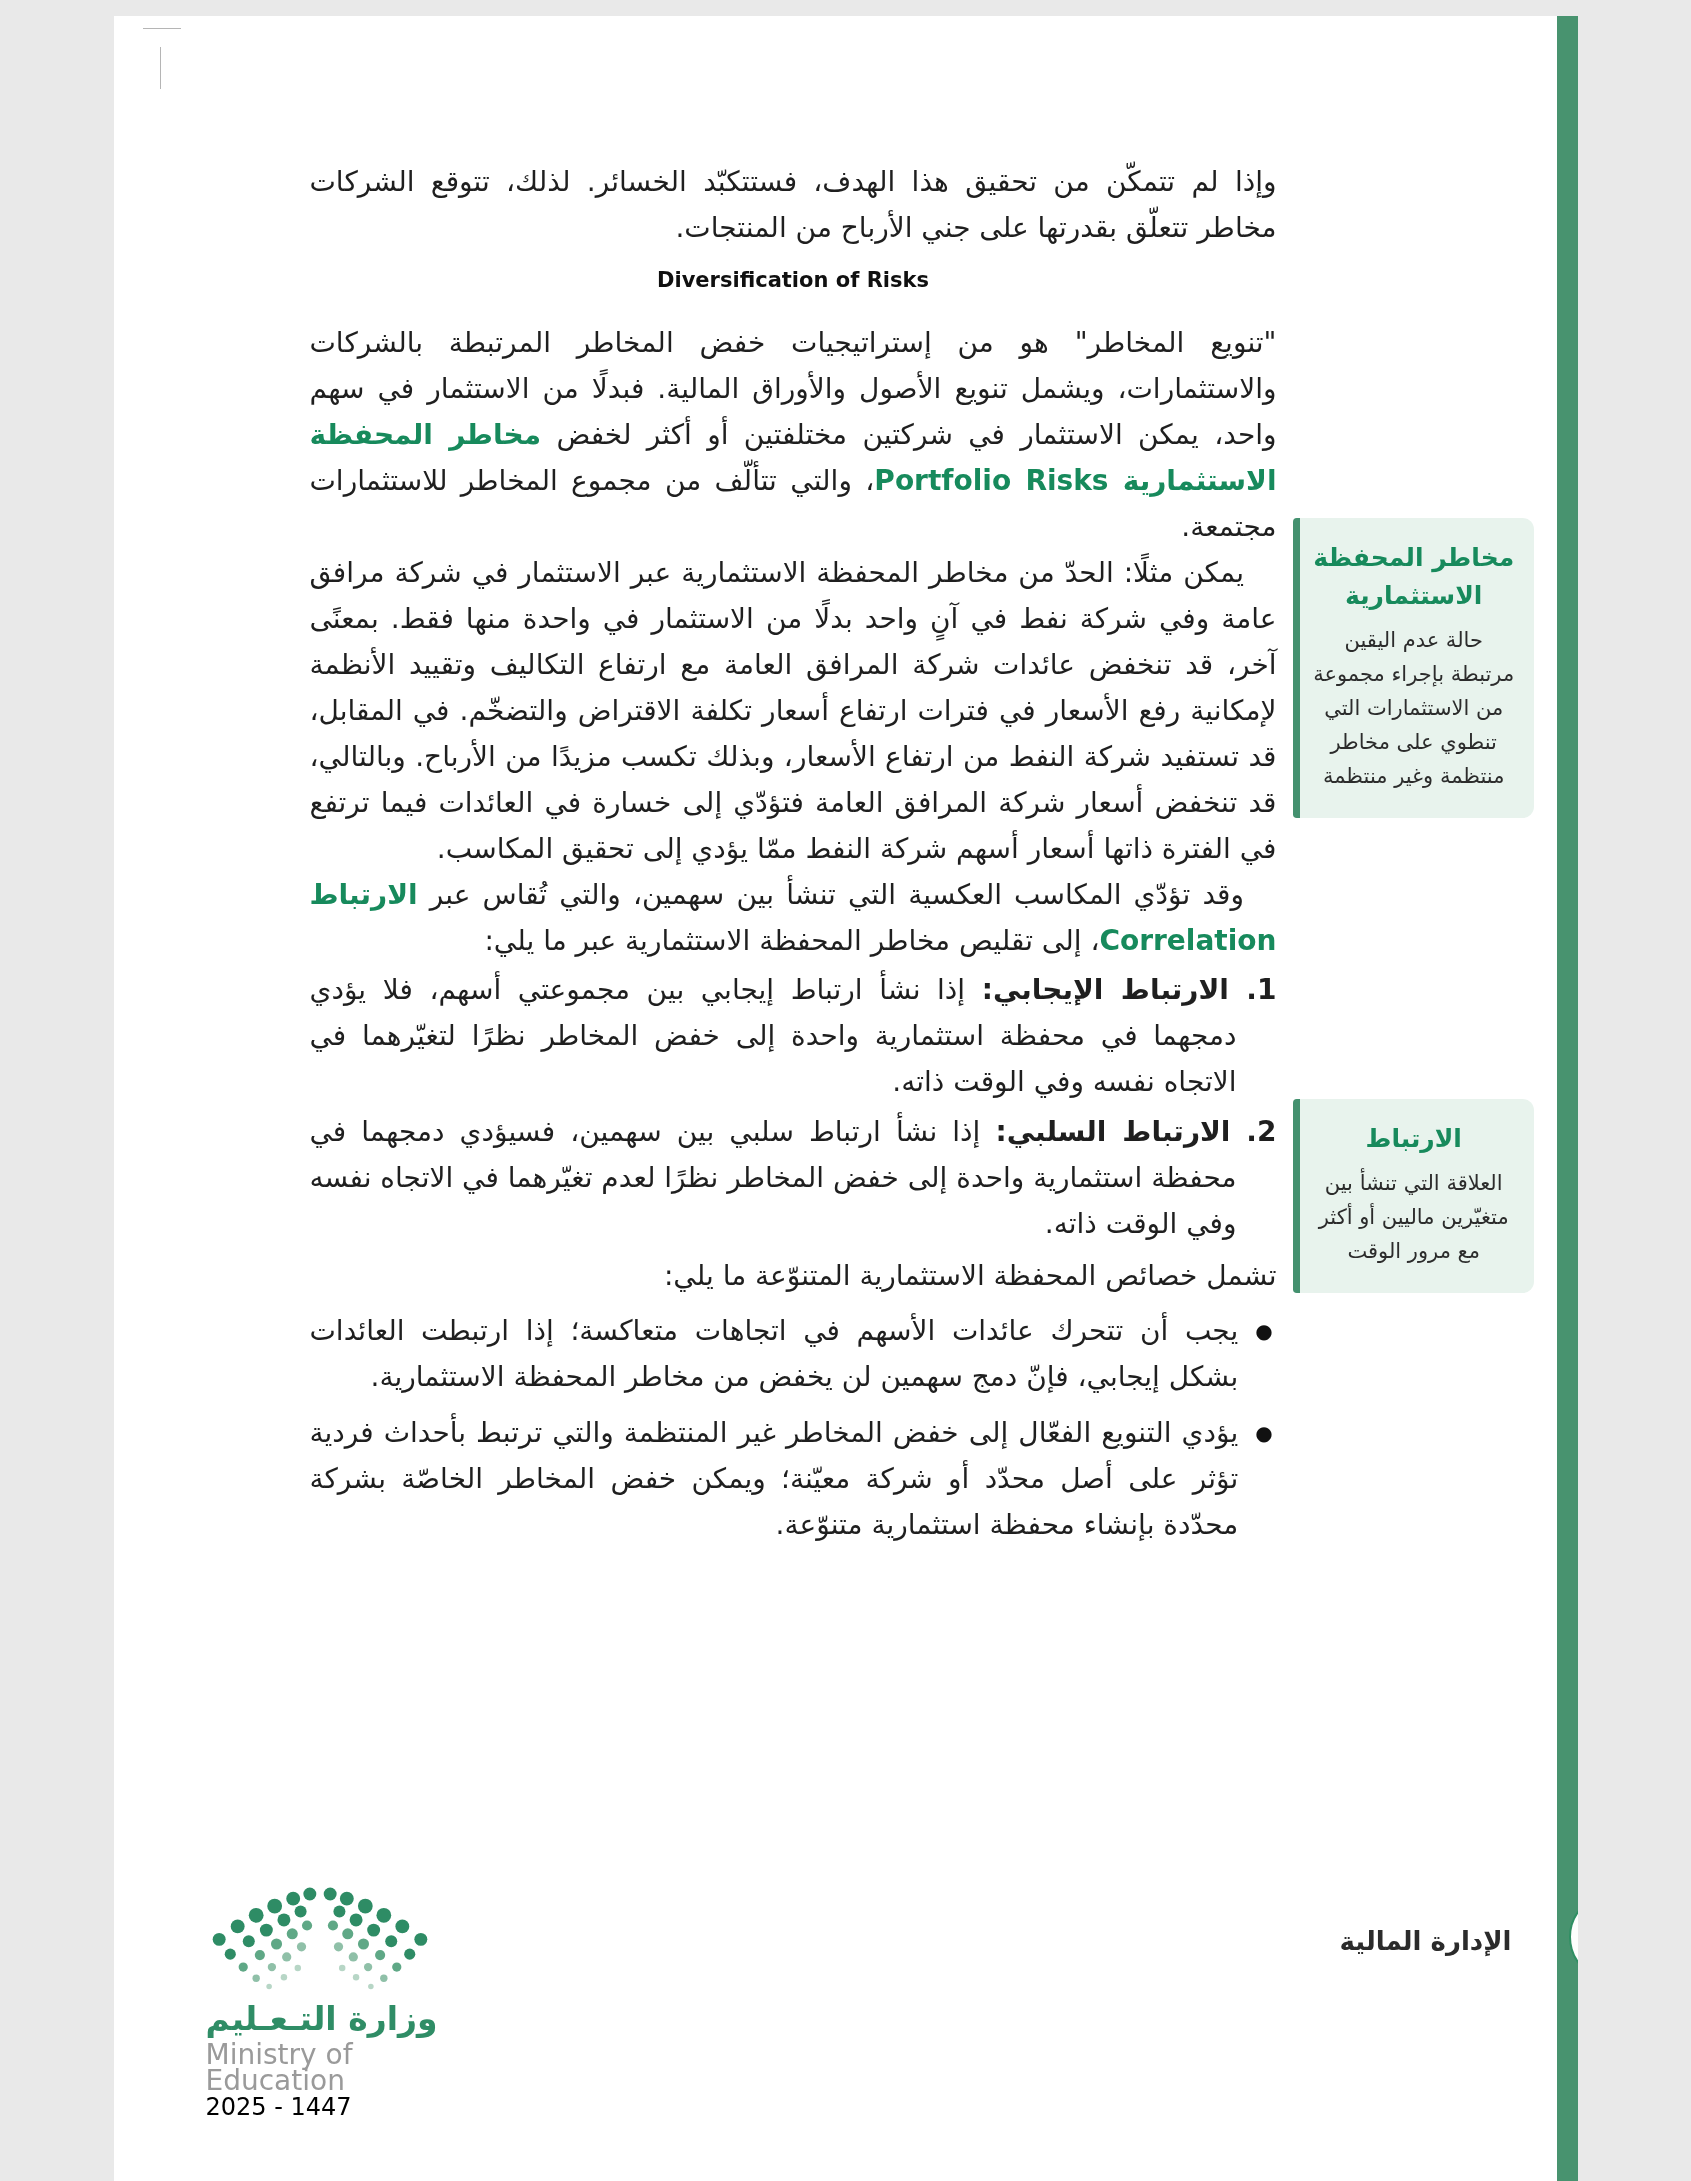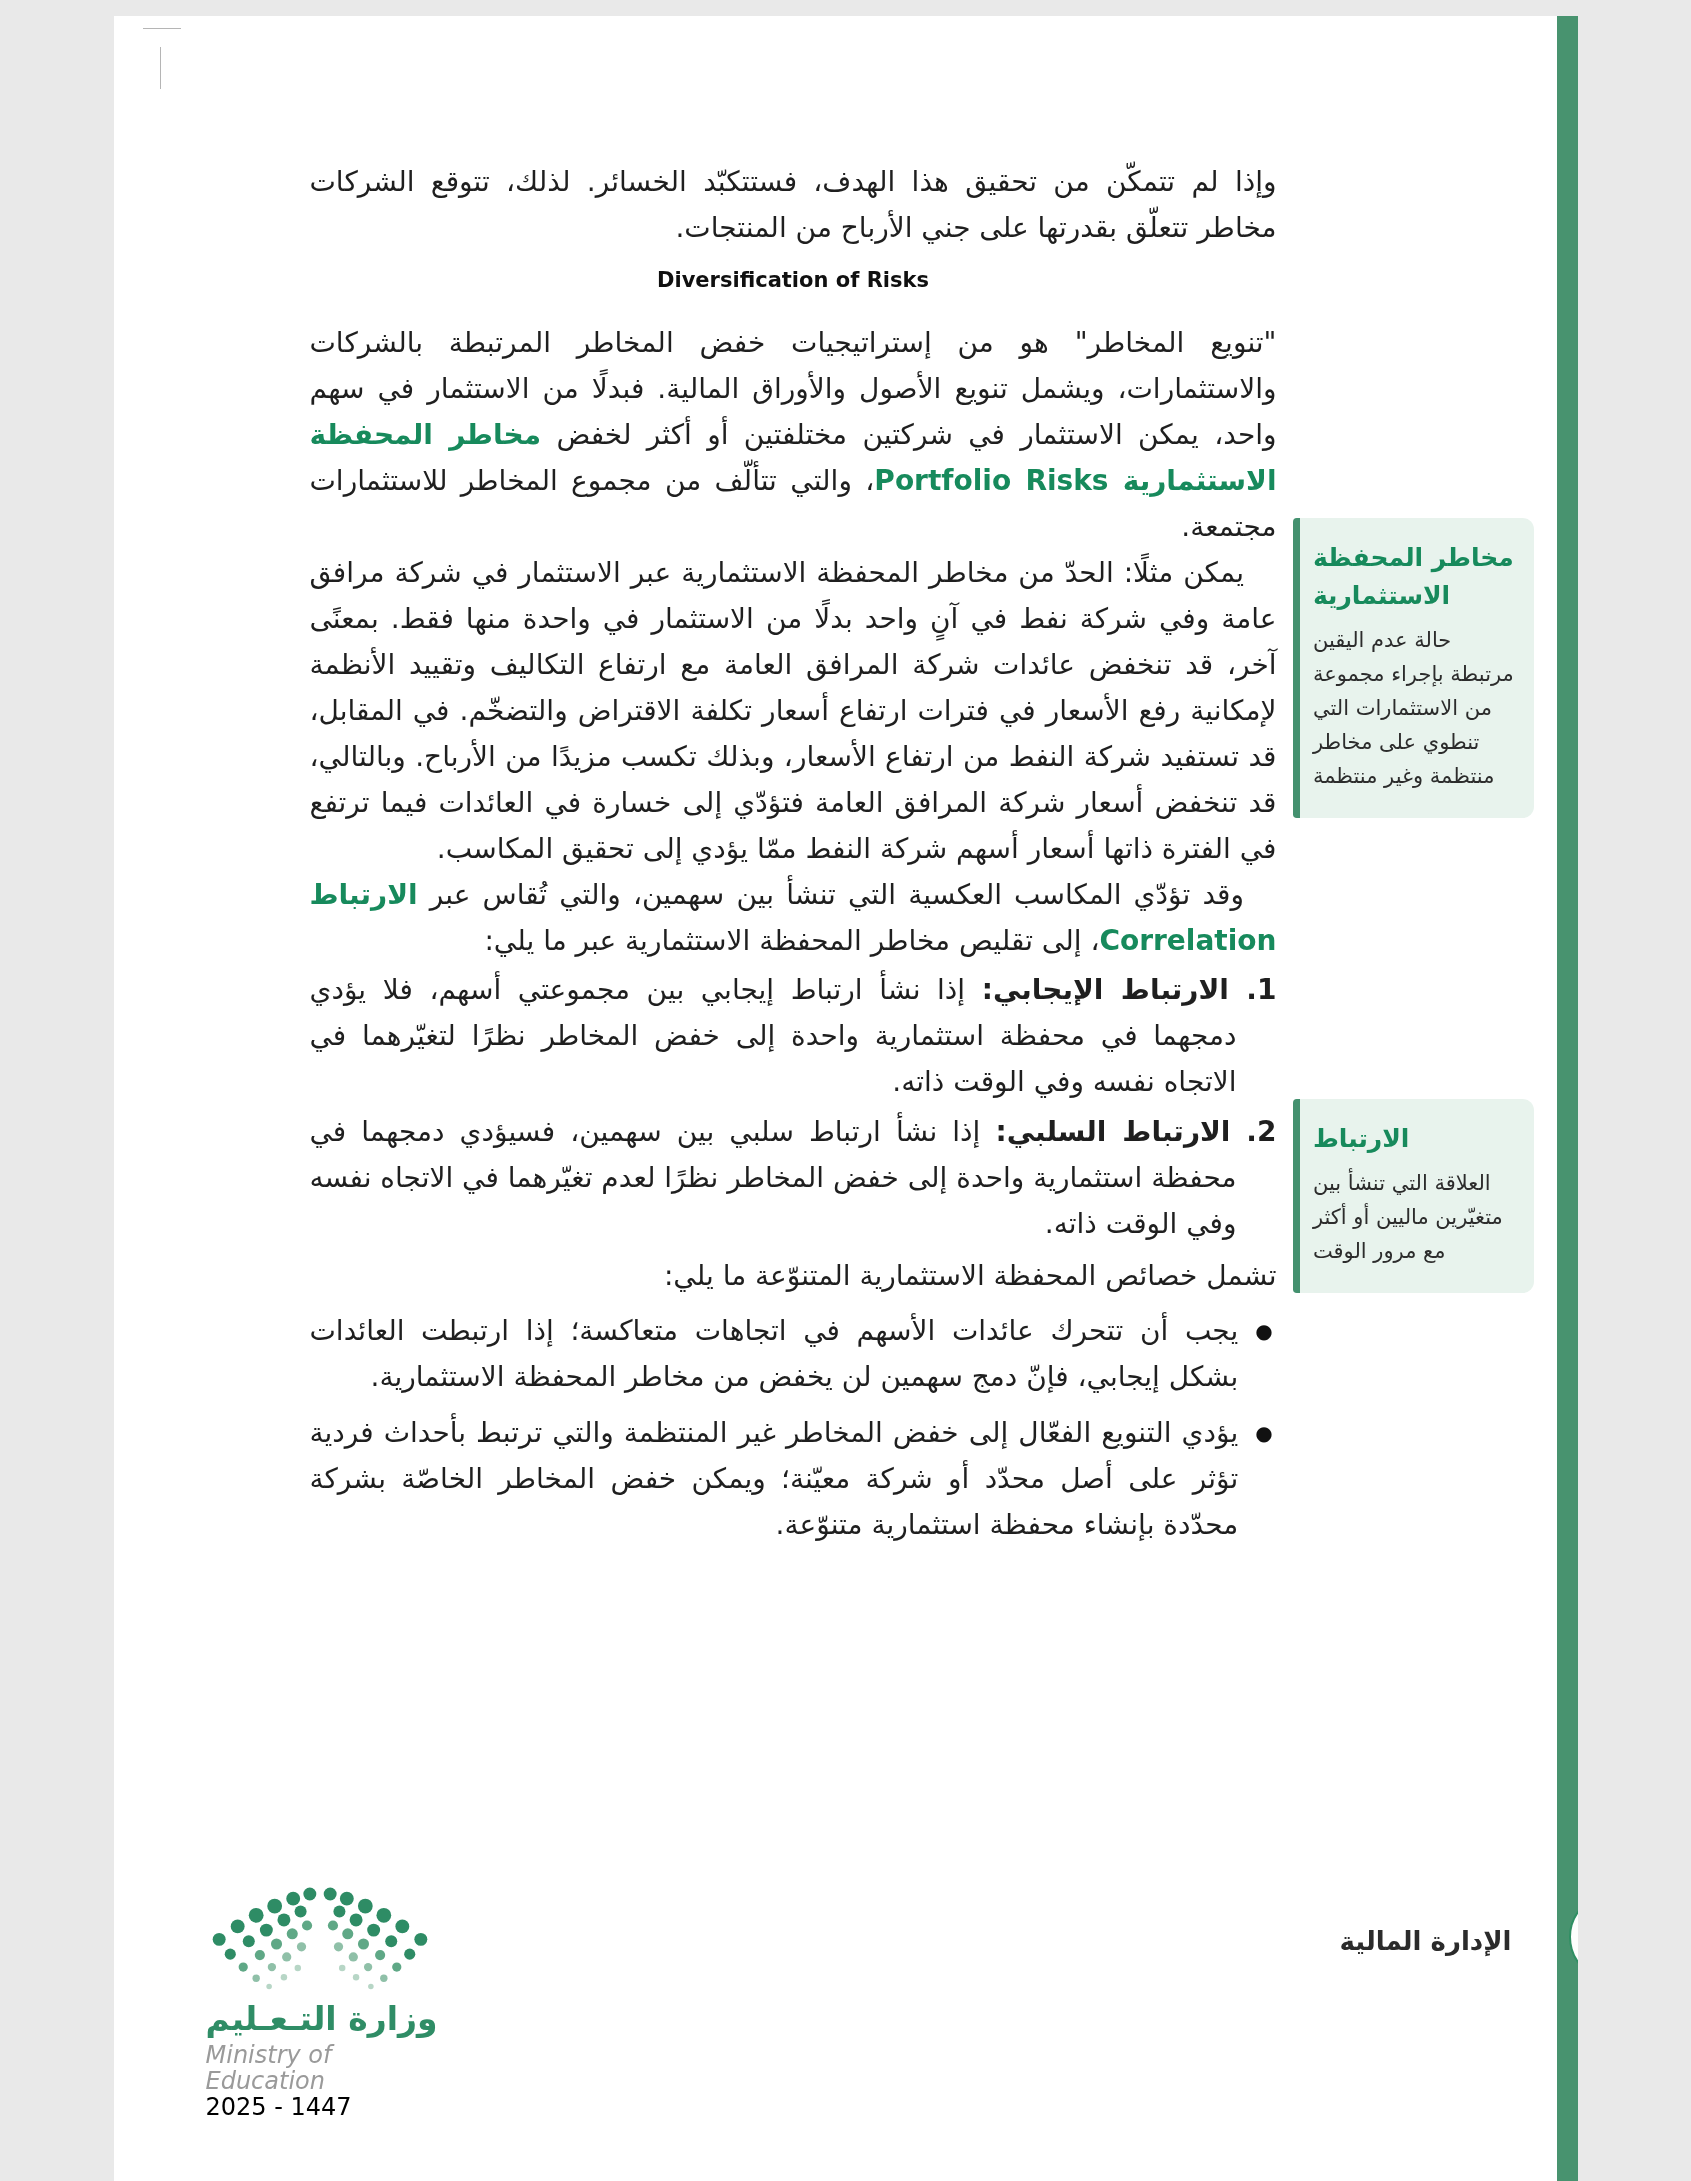--- a/index.html
+++ b/index.html
@@ -39,42 +39,42 @@
   .bullet-row { display:flex; gap:17px; margin-top:9.6px; }
   .bullet-dot { flex:0 0 auto; font-size:20px; line-height:46px; color:#111; padding-right:3.8px; }
   .bullet-text { flex:1 1 auto; }
 
   
   .note {
     position:absolute; left:1179px; width:241px;
     background:#e8f3ed; border-left:7.6px solid #44916f;
     border-radius:3.8px 11.5px 11.5px 3.8px;
     padding:21px 19px 25px 13.4px;
-    direction:rtl; text-align:left;
+    direction:rtl; text-align:center;
   }
   .note-1 { top:502px; }
   .note-2 { top:1083px; }
   .note-title { color:#178a5c; font-weight:bold; font-size:25px; line-height:38px; margin-bottom:7.6px; }
   .note-body { color:#2c2c2c; font-size:21px; line-height:34px; }
 
   
   .footer-label {
     position:absolute; left:1226px; top:1910px;
     direction:rtl; font-size:26px; font-weight:bold; color:#2b2b2b;
   }
   .page-badge {
     position:absolute; left:1455px; top:1877px; width:88px; height:88px;
     border:2.9px solid #2f8f63; border-radius:50%; background:#fdfefd;
     display:flex; align-items:flex-end; justify-content:center;
     font-size:32px; font-weight:bold; color:#222;
   }
   .logo { position:absolute; left:92px; top:1866px; width:249px; text-align:left; }
   .logo svg { display:block; }
   .logo-ar { color:#2f8d66; font-size:33px; font-weight:bold; line-height:40px; margin-top:5.7px; }
-  .logo-en { color:#9a9a9a; font-size:24px; line-height:26px; margin-top:3.8px;font-style:italic; }
+  .logo-en { color:#9a9a9a; font-size:28px; line-height:26px; margin-top:3.8px; }
   .logo-year { color:#000000; font-size:24px; line-height:26px; }
 </style>
 </head>
 <body>
 
 <div class="page">
 
   <div class="crop-h"></div>
   <div class="crop-v"></div>
   <div class="edge-bar"></div>

